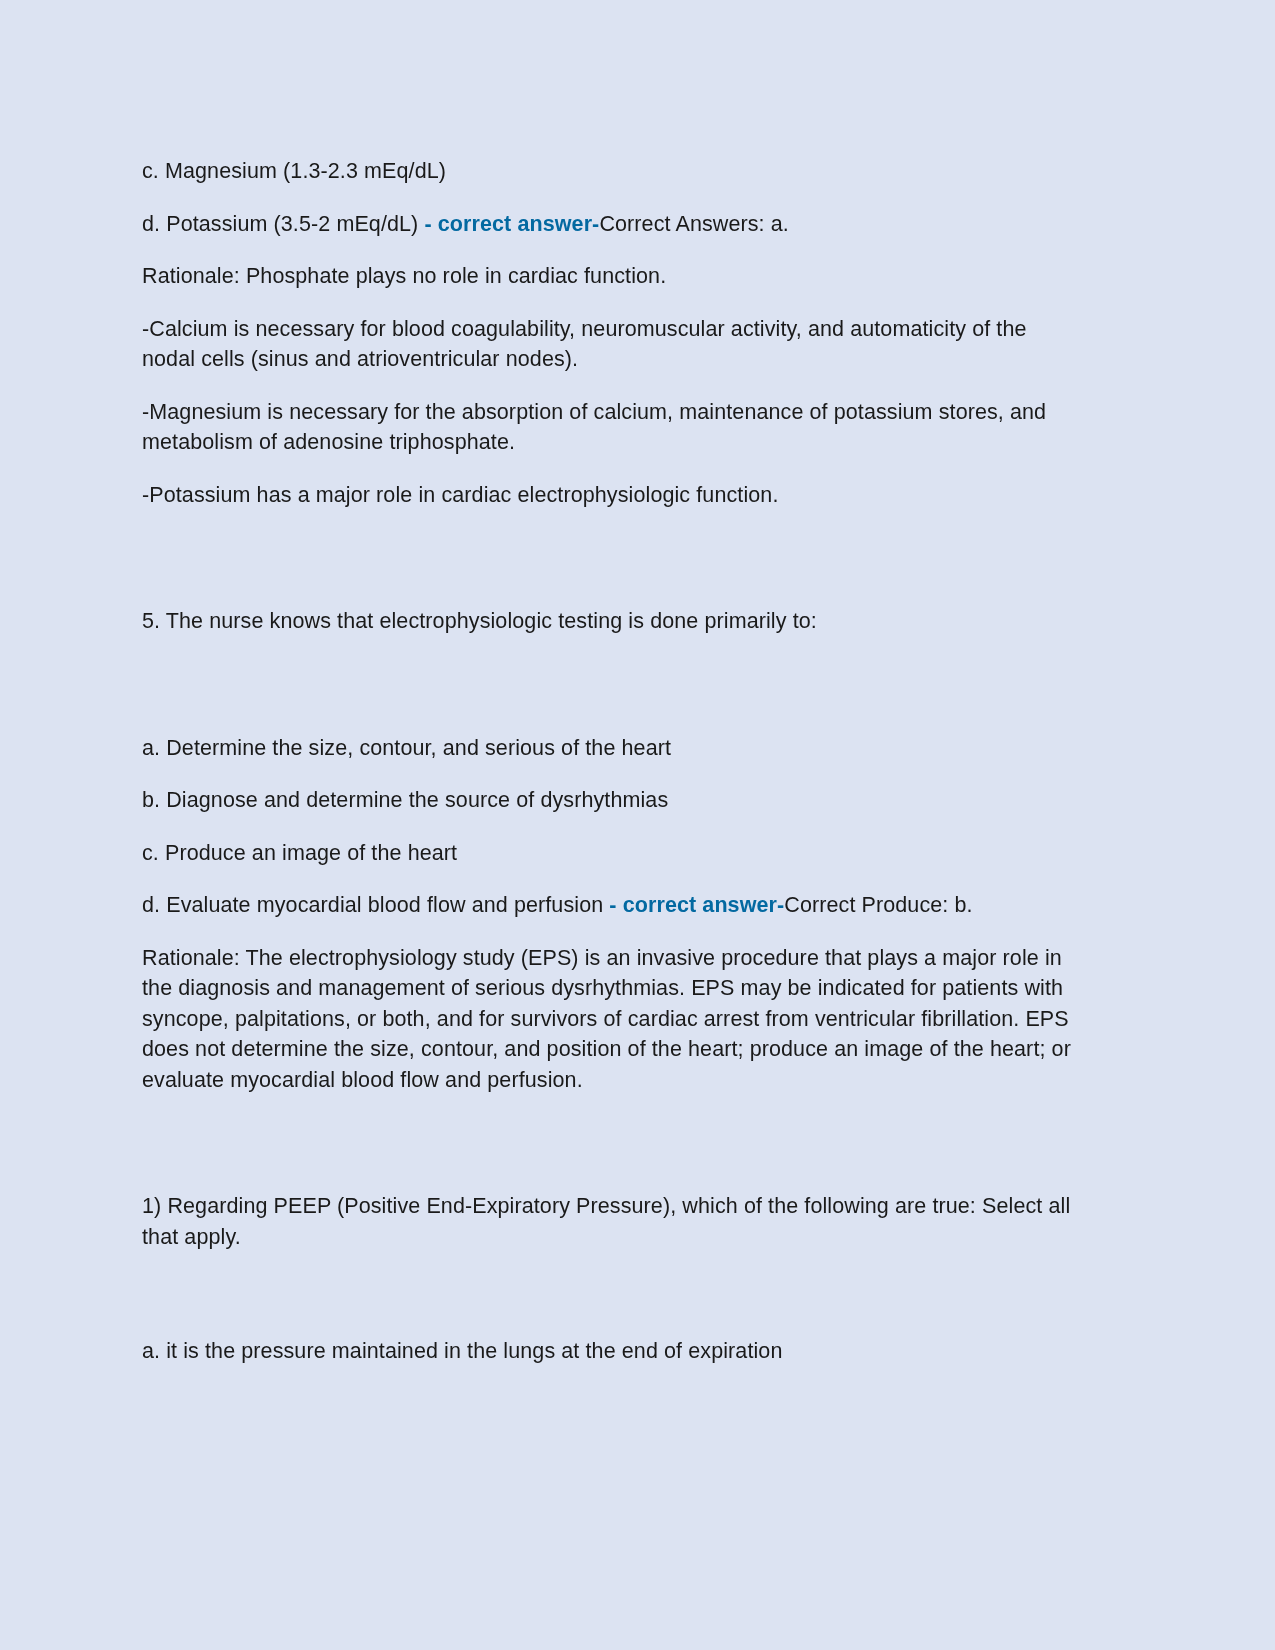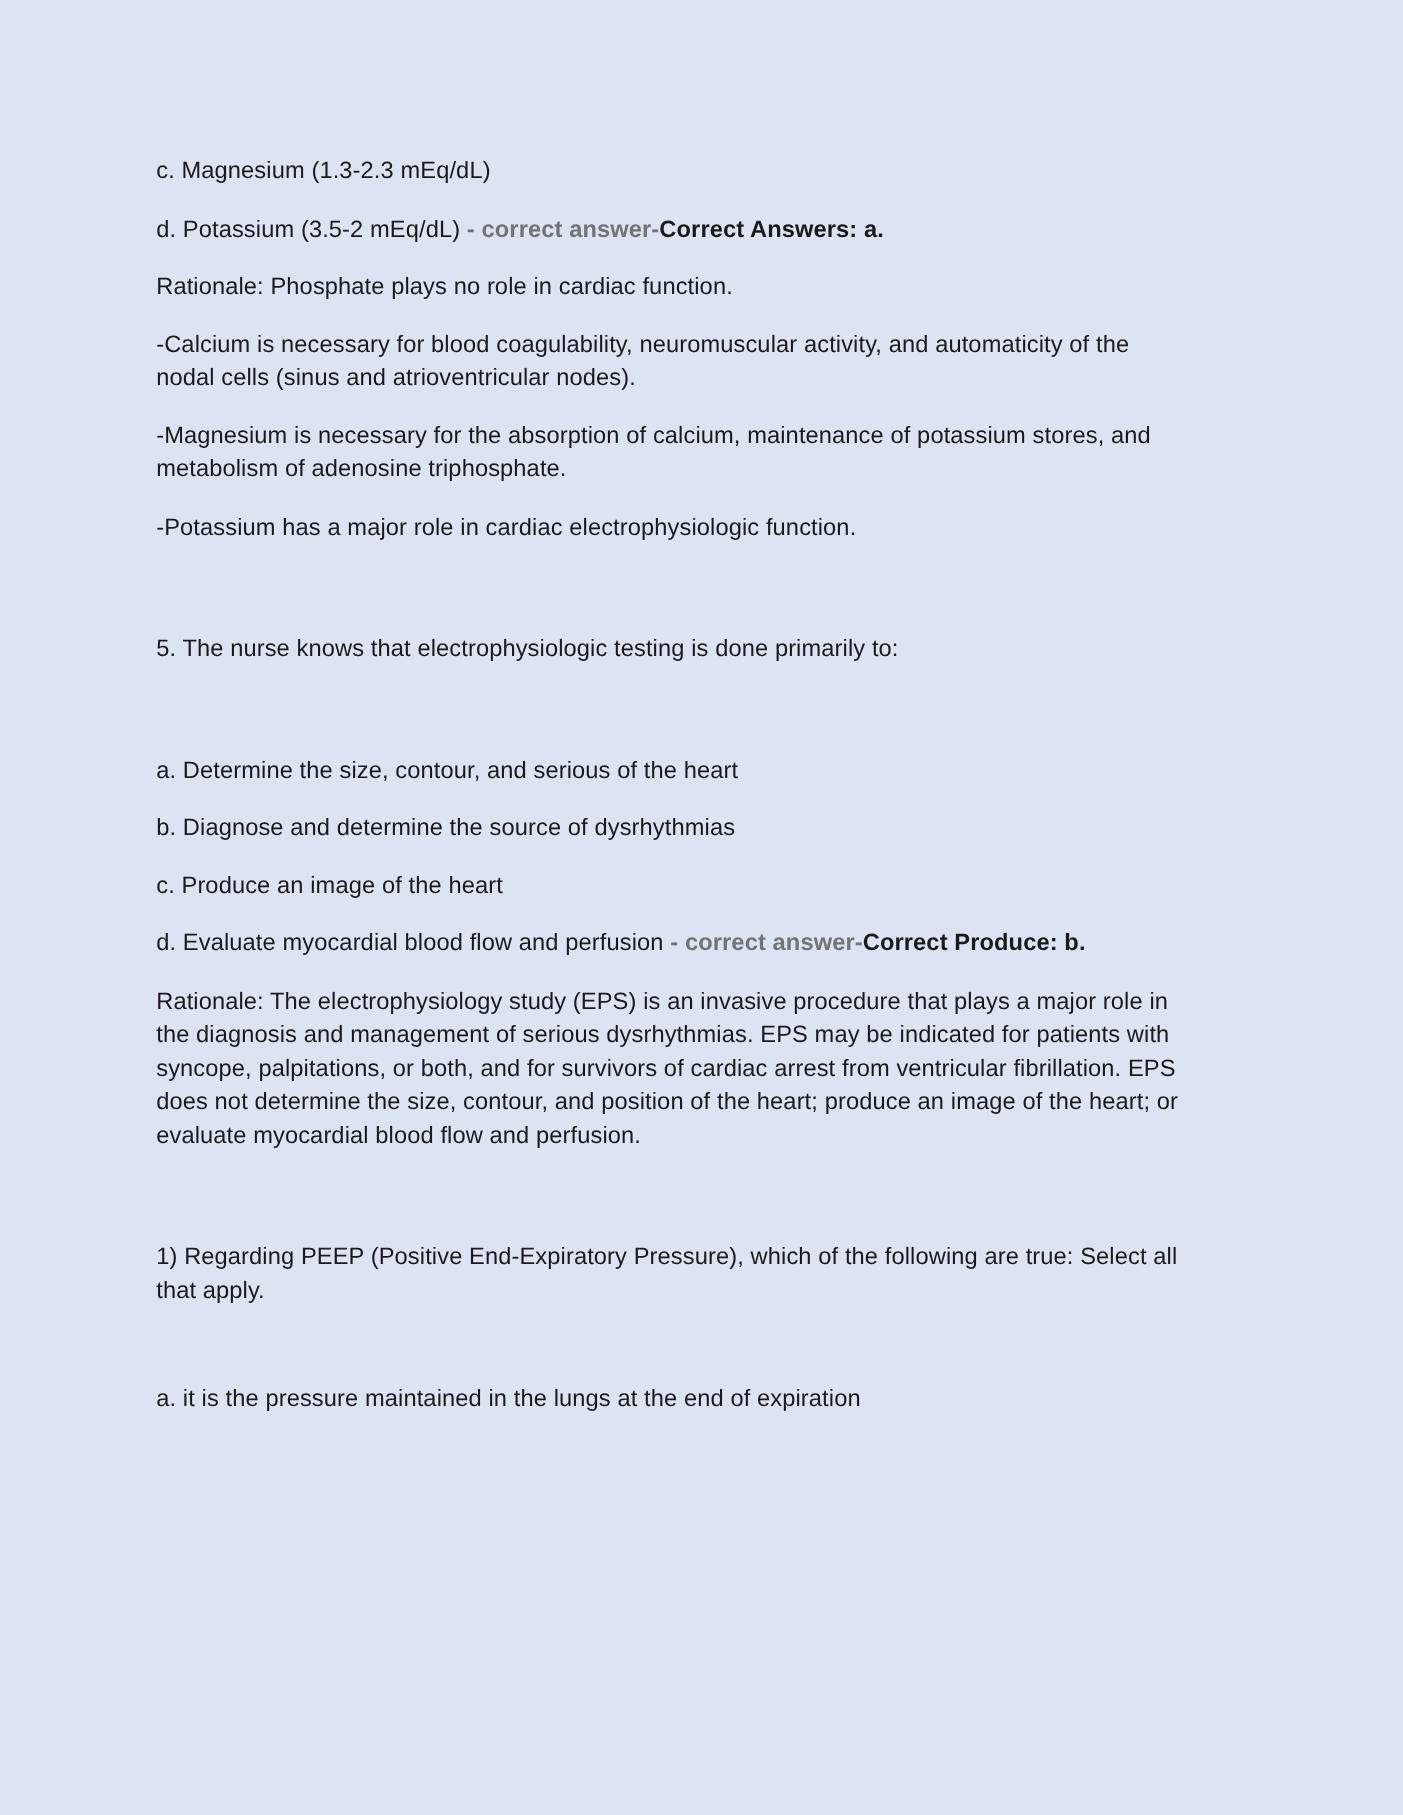--- a/index.html
+++ b/index.html
@@ -20,41 +20,41 @@
     background: #dce3f2;
     box-sizing: border-box;
   }
   #doc-body {
     position: absolute;
     left: 142px;
     top: 140px;
     width: 930px;
   }
   p.para {
-    margin: 0 0 22px 0;
+    margin: 16px 0 22px 0;
     font-size: 21.5px;
     line-height: 1.42;
     color: #1a1a1a;
     letter-spacing: 0.1px;
     font-weight: 400;
   }
   p.spacer {
     margin: 0;
     height: 58px;
   }
   p.spacer.small {
     height: 46px;
   }
   .correct {
-    color: #737373;
+    color: #0369a1;
     font-weight: bold;
   }
   .plain {
     color: #1a1a1a;
-    font-weight: 700;
+    font-weight: 400;
     text-align: center;
   }
 </style>
 </head>
 <body>
 
 <div id="page">
   <div id="doc-body">
 
     <p class="para">c. Magnesium (1.3-2.3 mEq/dL)</p>

